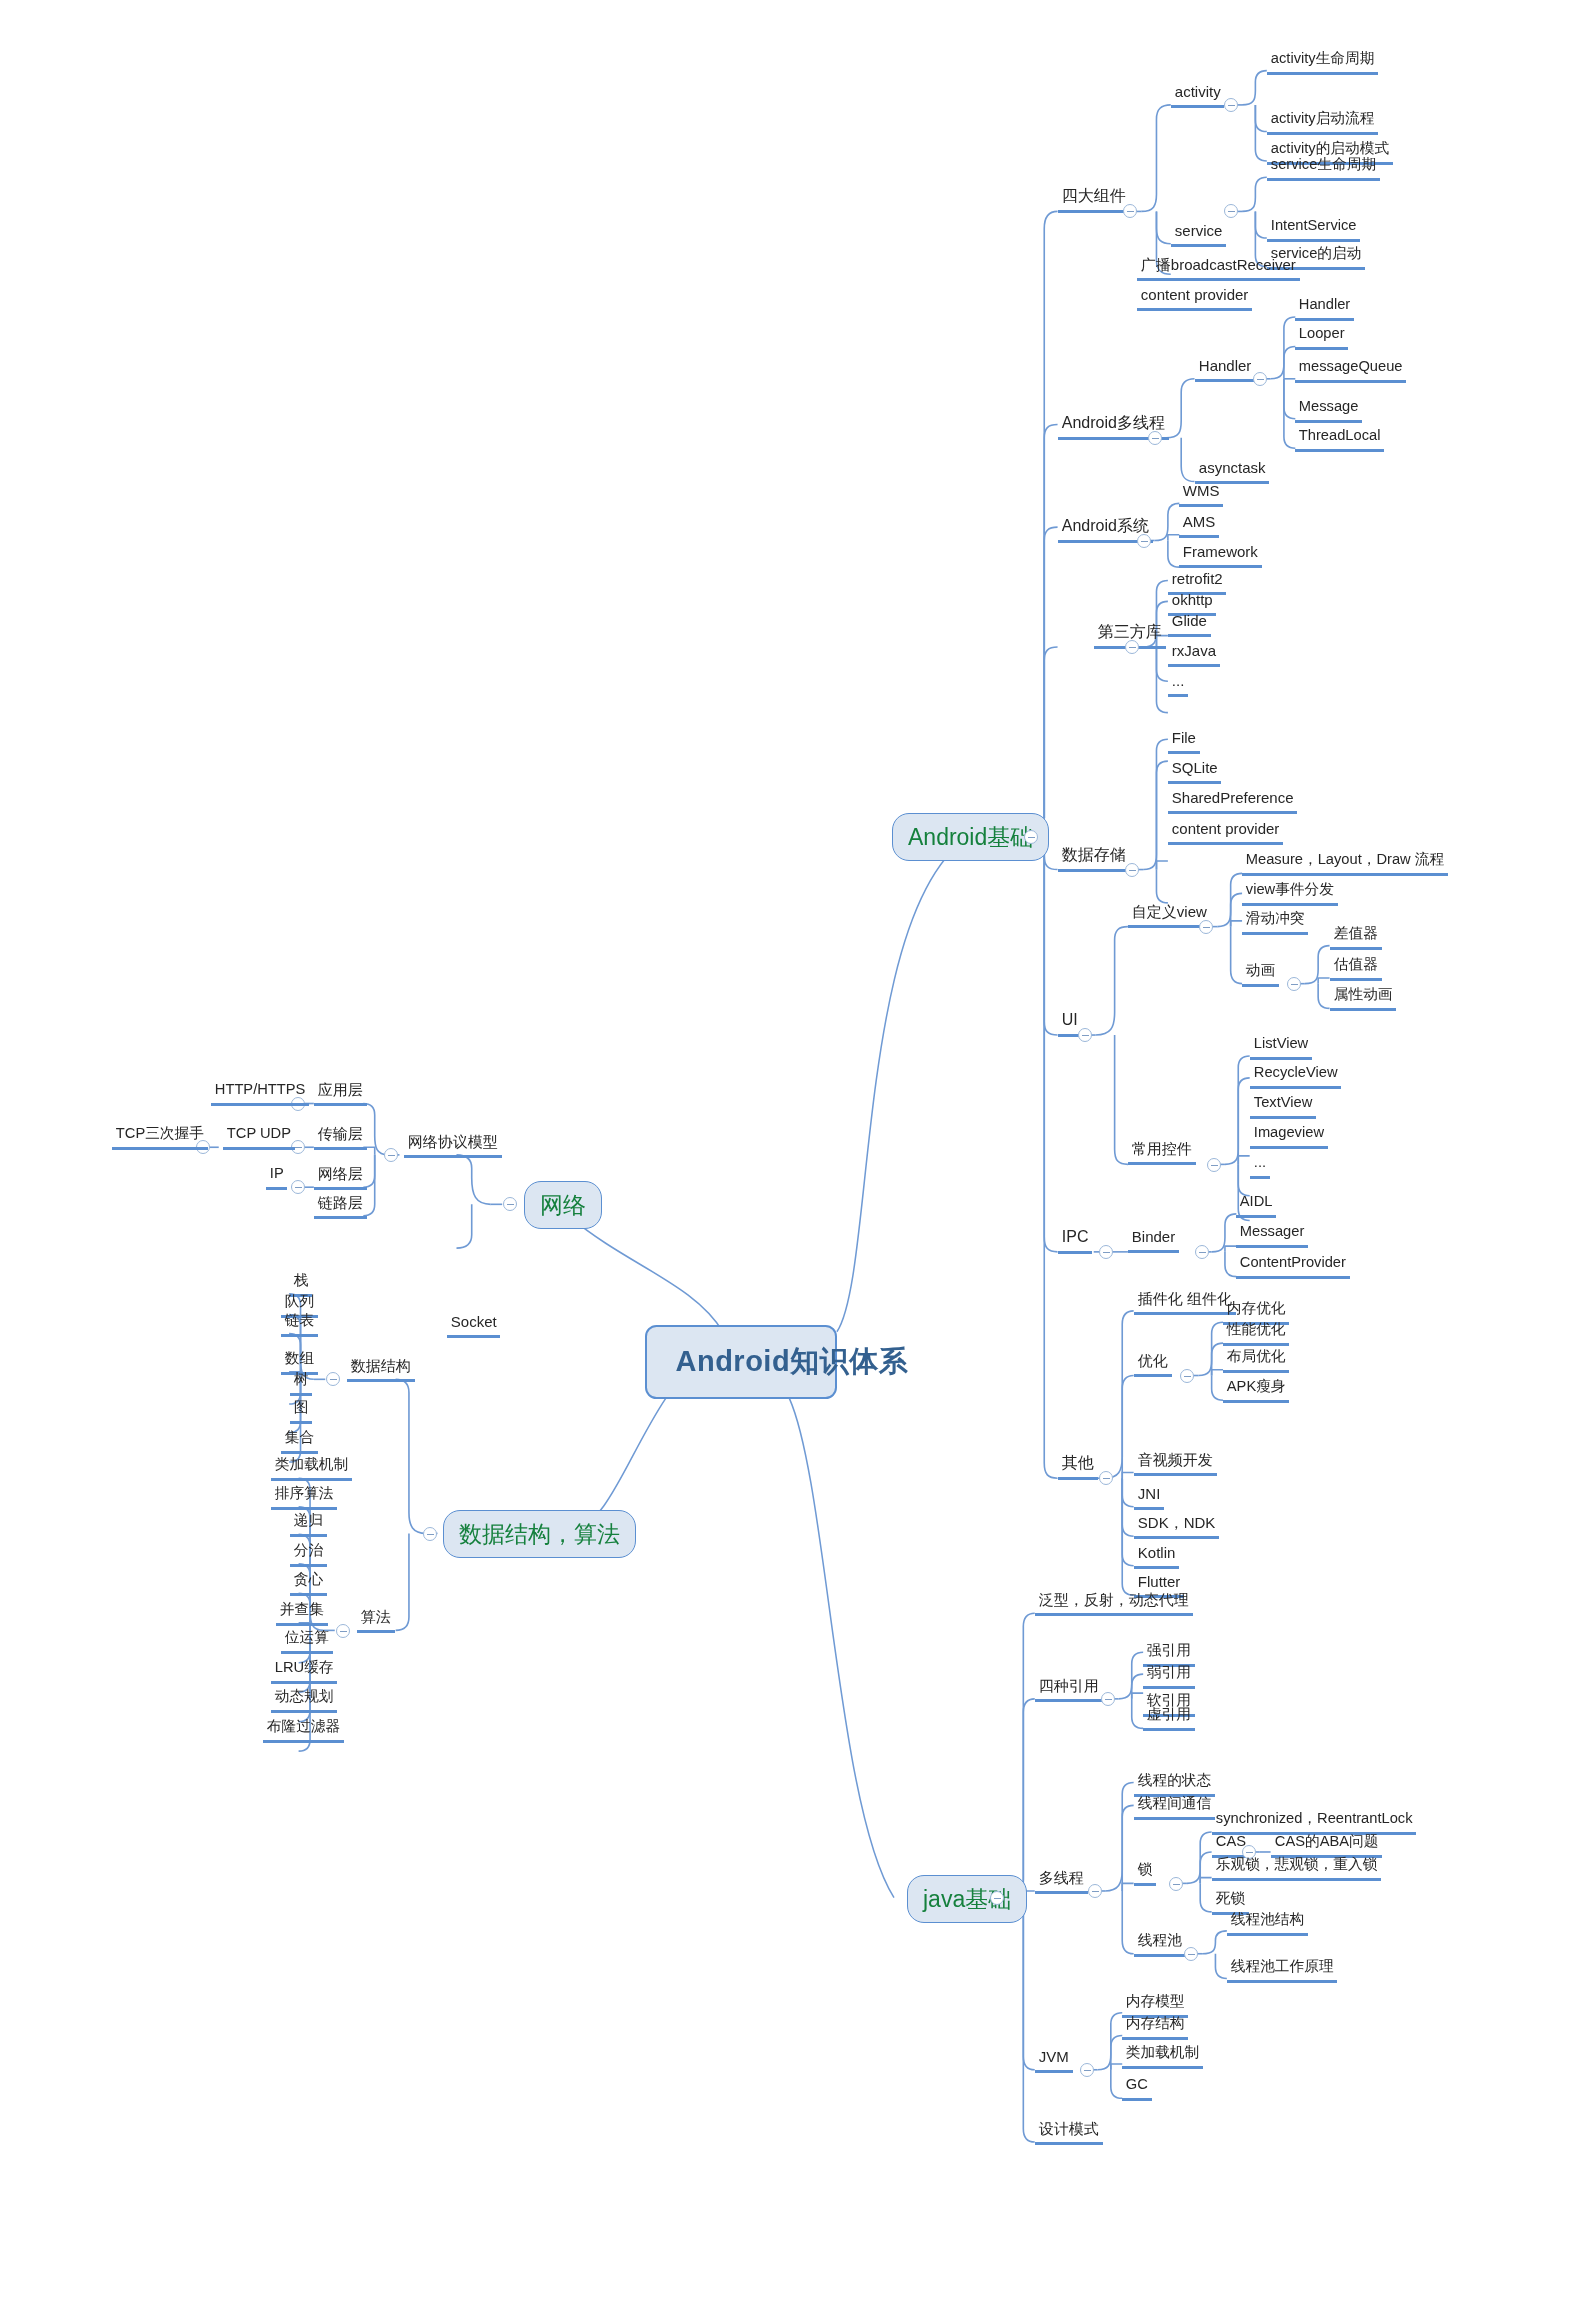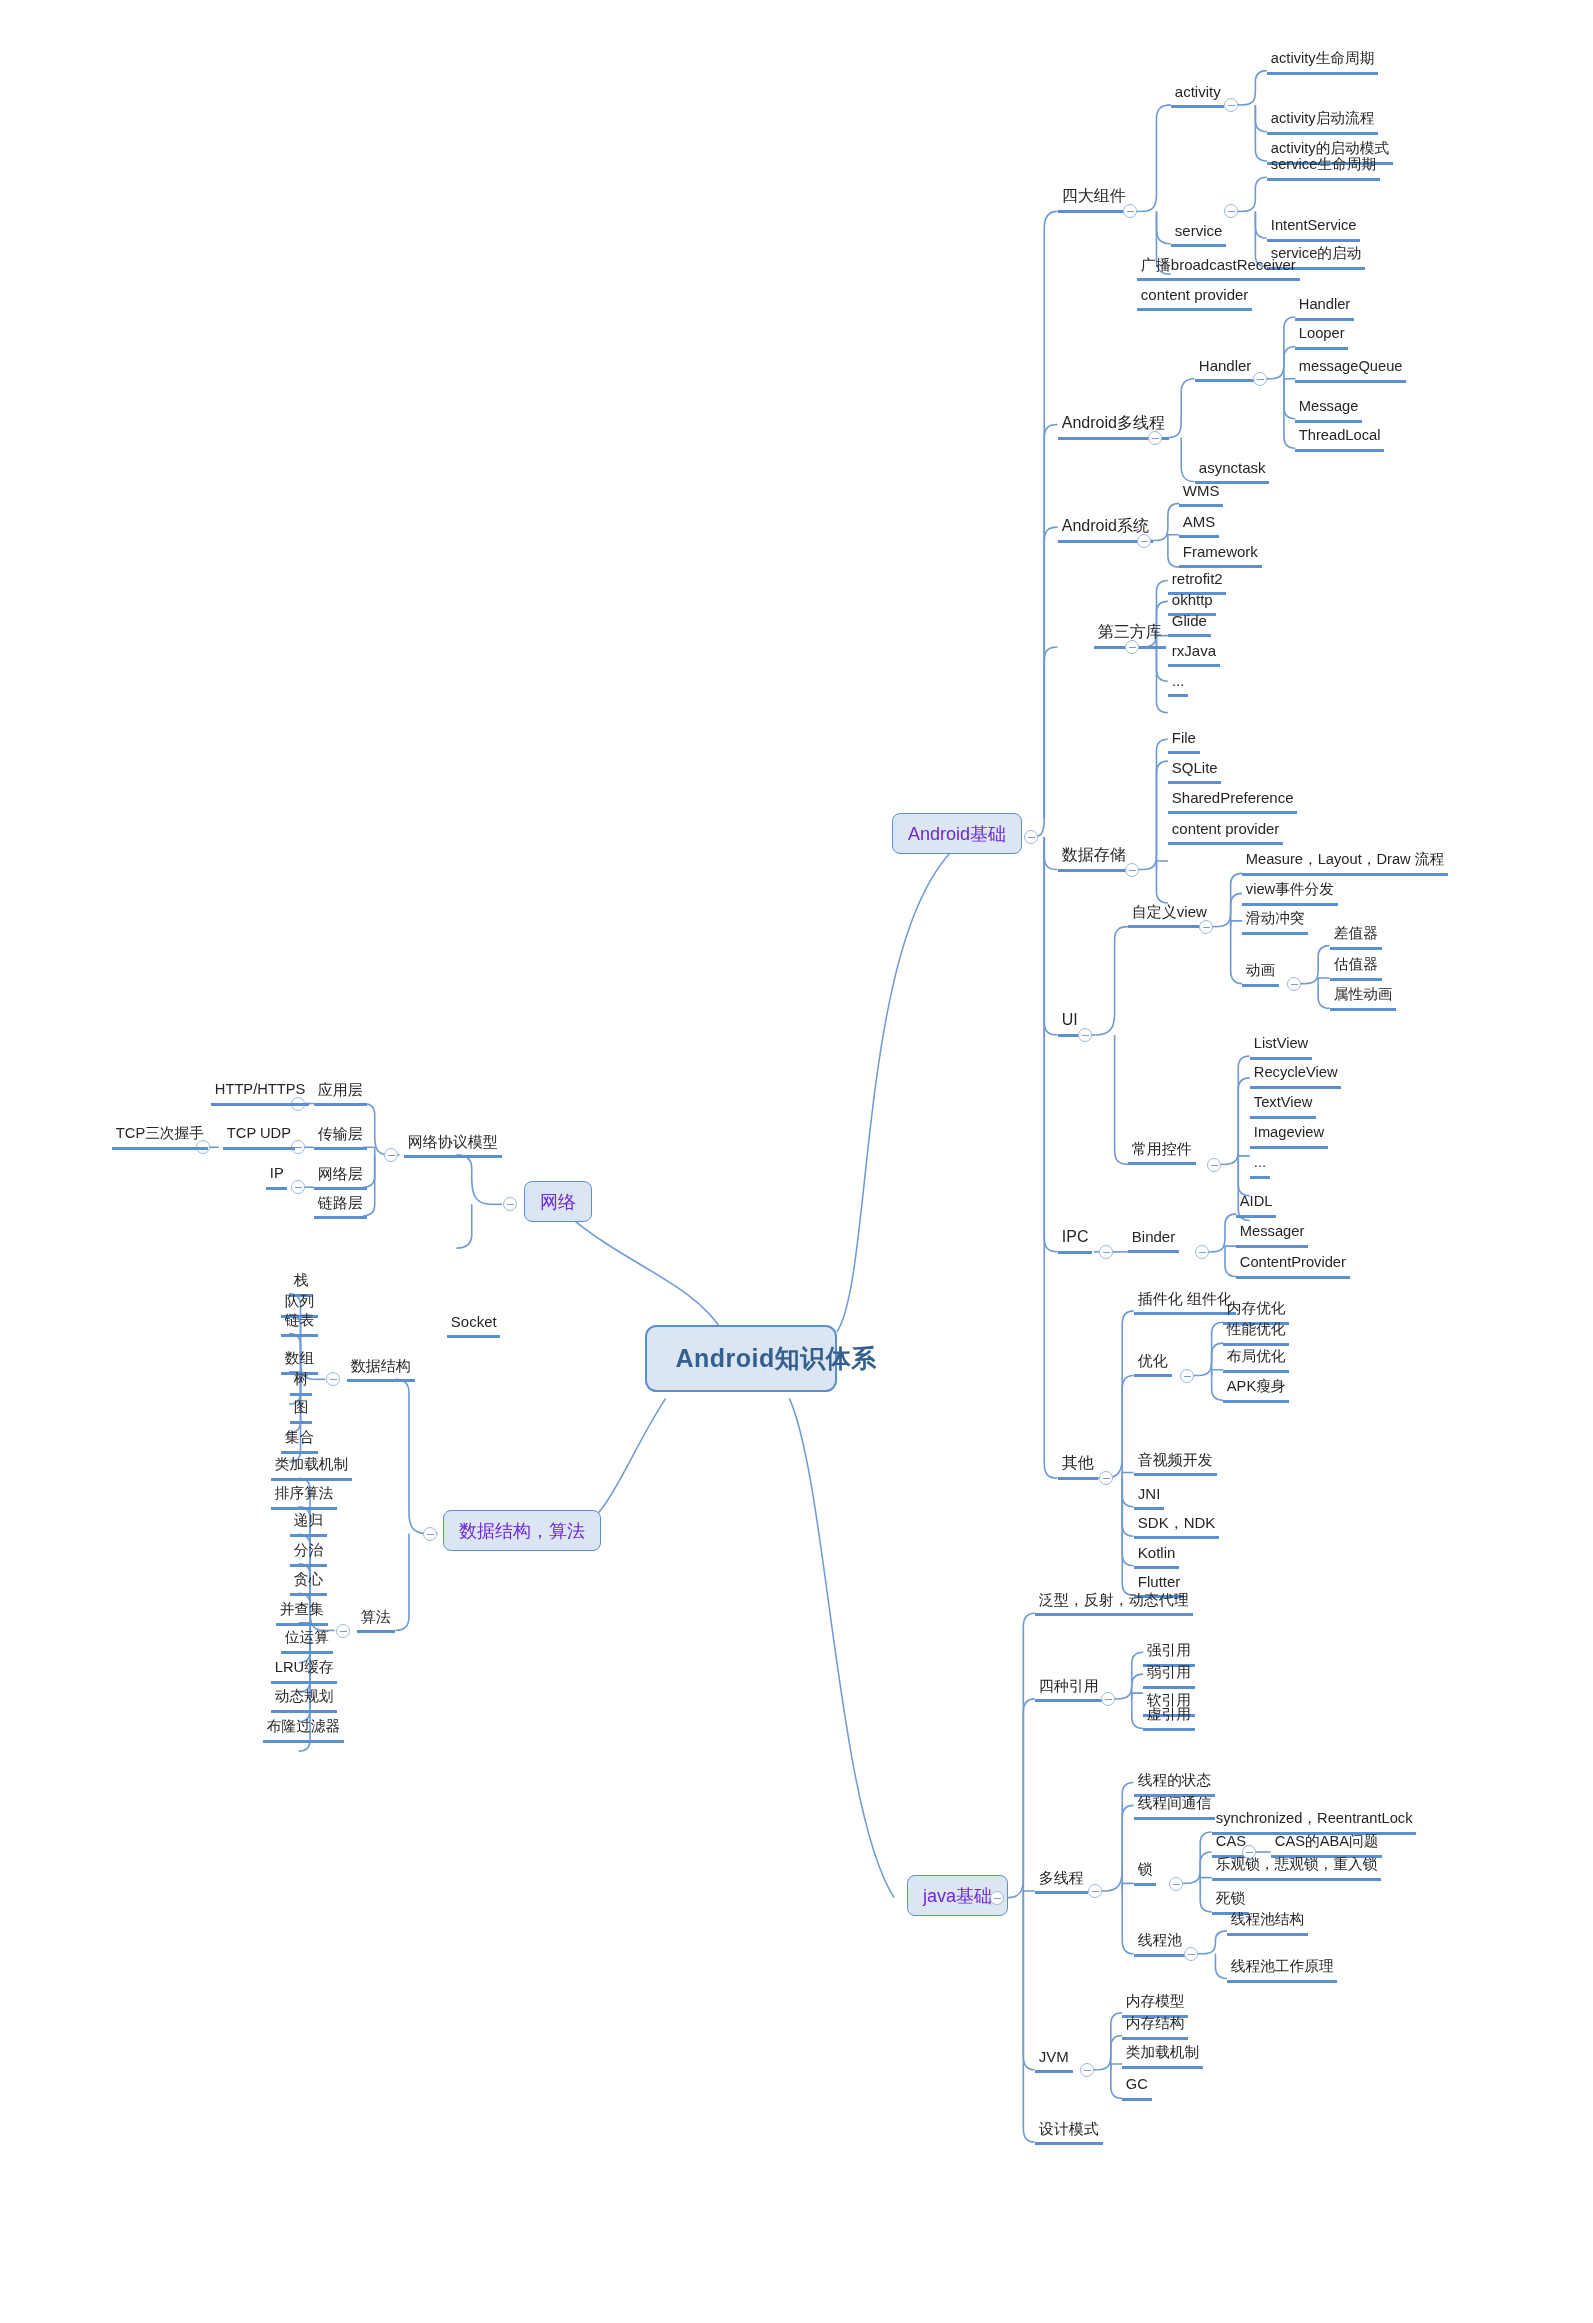--- a/index.html
+++ b/index.html
@@ -24,35 +24,35 @@
   }
   .node.l3{font-size:15px;border-bottom-width:3.8px;text-align:right;}
   .node.l4{font-size:14.7px;border-bottom-width:3.8px;}
 
   
   .boxnode{
     position:absolute;
     white-space:nowrap;
     background:#dce6f2;
     border:1.9px solid #5b8fd1;
-    border-radius:8px;
-    color:#6d28d9;
-    font-size:18px;
+    border-radius:17px;
+    color:#15803d;
+    font-size:23px;
     padding:7.6px 15px;
     box-sizing:border-box;
     text-align:center;
   }
   .rootnode{
     position:absolute;
     white-space:nowrap;
     background:#dce6f2;
     border:2.9px solid #5b8fd1;
     border-radius:11.4px;
     color:#33608f;
-    font-size:25px;
+    font-size:29px;
     font-weight:bold;
     padding:15px 28.5px;
     box-sizing:border-box;
     text-align:center;
     letter-spacing:0.5px;
   }
 
   
   .toggle{
     position:absolute;

